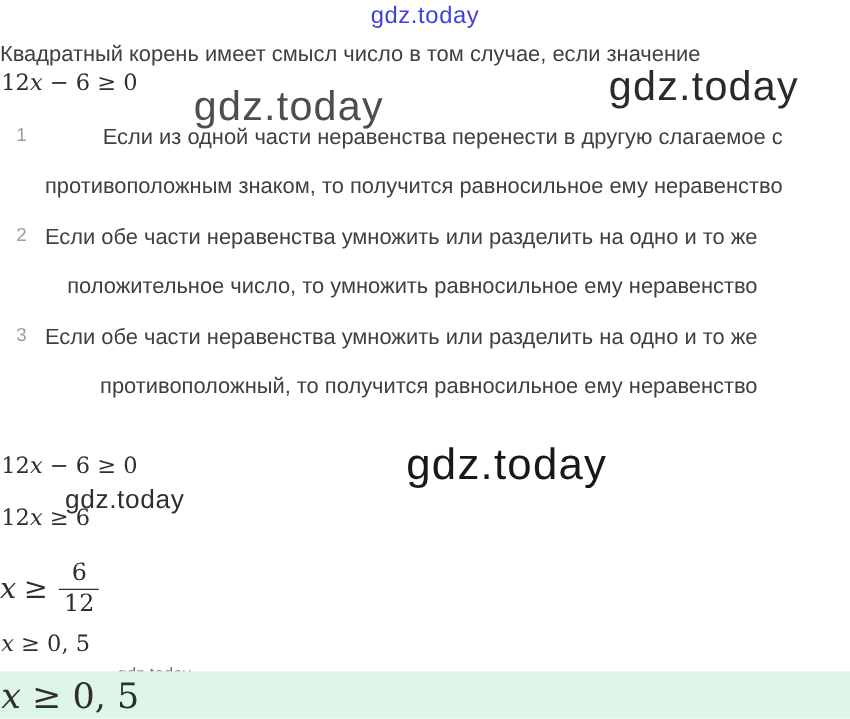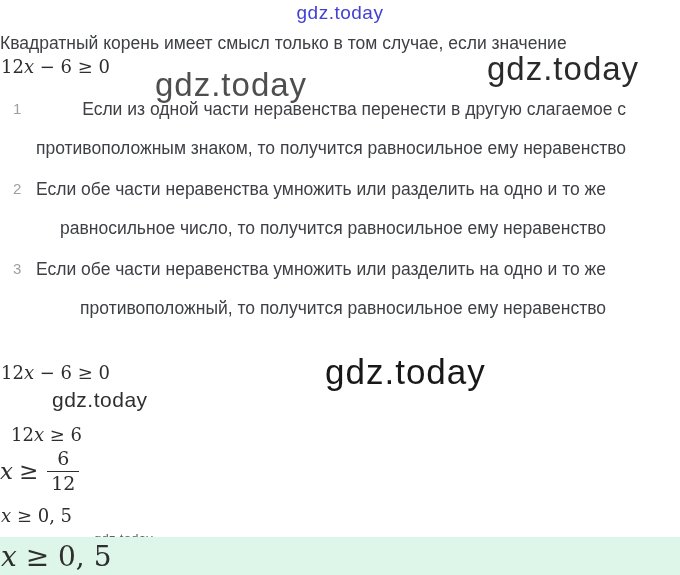--- a/index.html
+++ b/index.html
@@ -38,21 +38,21 @@
   .math {
     position:absolute; left:1px;
     font-family:"DejaVu Serif", serif;
     color:#2e2e2e;
     font-size:18px;
     white-space:nowrap;
   }
   .math i { font-style:italic; }
   .m-cond  { top:56px; }
   .m-step1 { top:362px; }
-  .m-step2 { top:424px;padding-left:10px; }
+  .m-step2 { top:404px; }
   .m-step4 { top:505px; }
 
   
   .m-frac {
     position:absolute; top:448px; left:0;
     display:flex; align-items:center;
     font-family:"DejaVu Serif", serif;
     color:#2e2e2e;
   }
   .m-frac .lhs { font-size:23px; }
@@ -93,37 +93,37 @@
 
 <div class="page">
 
   <div class="wm wm-top">gdz.today</div>
   <div class="wm wm-a">gdz.today</div>
   <div class="wm wm-b">gdz.today</div>
   <div class="wm wm-c">gdz.today</div>
   <div class="wm wm-d">gdz.today</div>
   <div class="wm wm-e">gdz.today</div>
 
-  <div class="intro">Квадратный корень имеет смысл только в том случае, если значение</div>
+  <div class="intro">Квадратный корень имеет смысл число в том случае, если значение</div>
 
   <div class="math m-cond">12<i>x</i> − 6 ≥ 0</div>
 
   <div class="rules">
     <div class="rule">
       <div class="num">1</div>
       <div class="lines">
         <div>Если из одной части неравенства перенести в другую слагаемое с</div>
         <div>противоположным знаком, то получится равносильное ему неравенство</div>
       </div>
     </div>
     <div class="rule">
       <div class="num">2</div>
       <div class="lines">
         <div>Если обе части неравенства умножить или разделить на одно и то же</div>
-        <div>равносильное число, то получится равносильное ему неравенство</div>
+        <div>положительное число, то умножить равносильное ему неравенство</div>
       </div>
     </div>
     <div class="rule">
       <div class="num">3</div>
       <div class="lines">
         <div>Если обе части неравенства умножить или разделить на одно и то же</div>
         <div>противоположный, то получится равносильное ему неравенство</div>
       </div>
     </div>
   </div>

